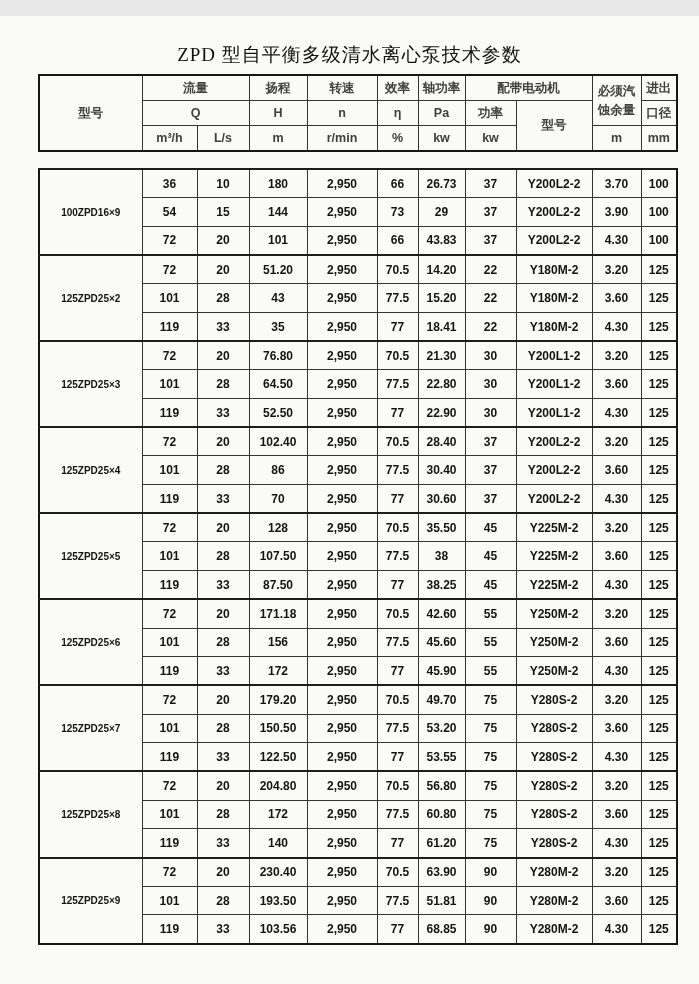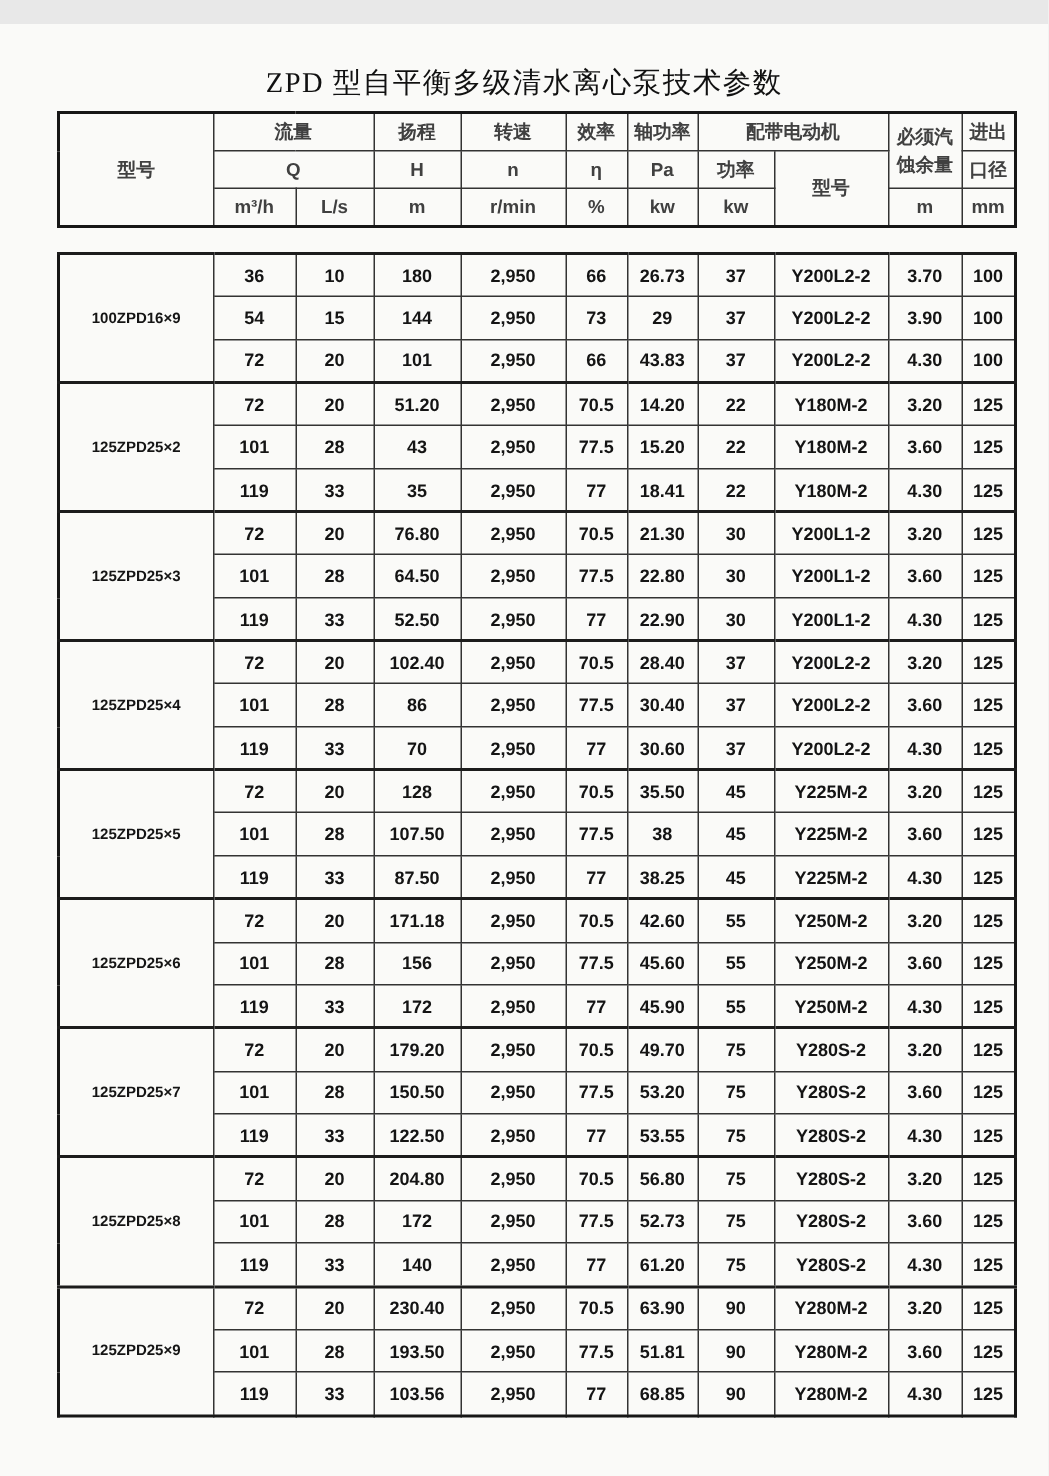--- a/index.html
+++ b/index.html
@@ -392,21 +392,21 @@
           <td>Y280S-2</td>
           <td>3.20</td>
           <td>125</td>
         </tr>
         <tr>
           <td>101</td>
           <td>28</td>
           <td>172</td>
           <td>2,950</td>
           <td>77.5</td>
-          <td>52.73</td>
+          <td>60.80</td>
           <td>75</td>
           <td>Y280S-2</td>
           <td>3.60</td>
           <td>125</td>
         </tr>
         <tr>
           <td>119</td>
           <td>33</td>
           <td>140</td>
           <td>2,950</td>

